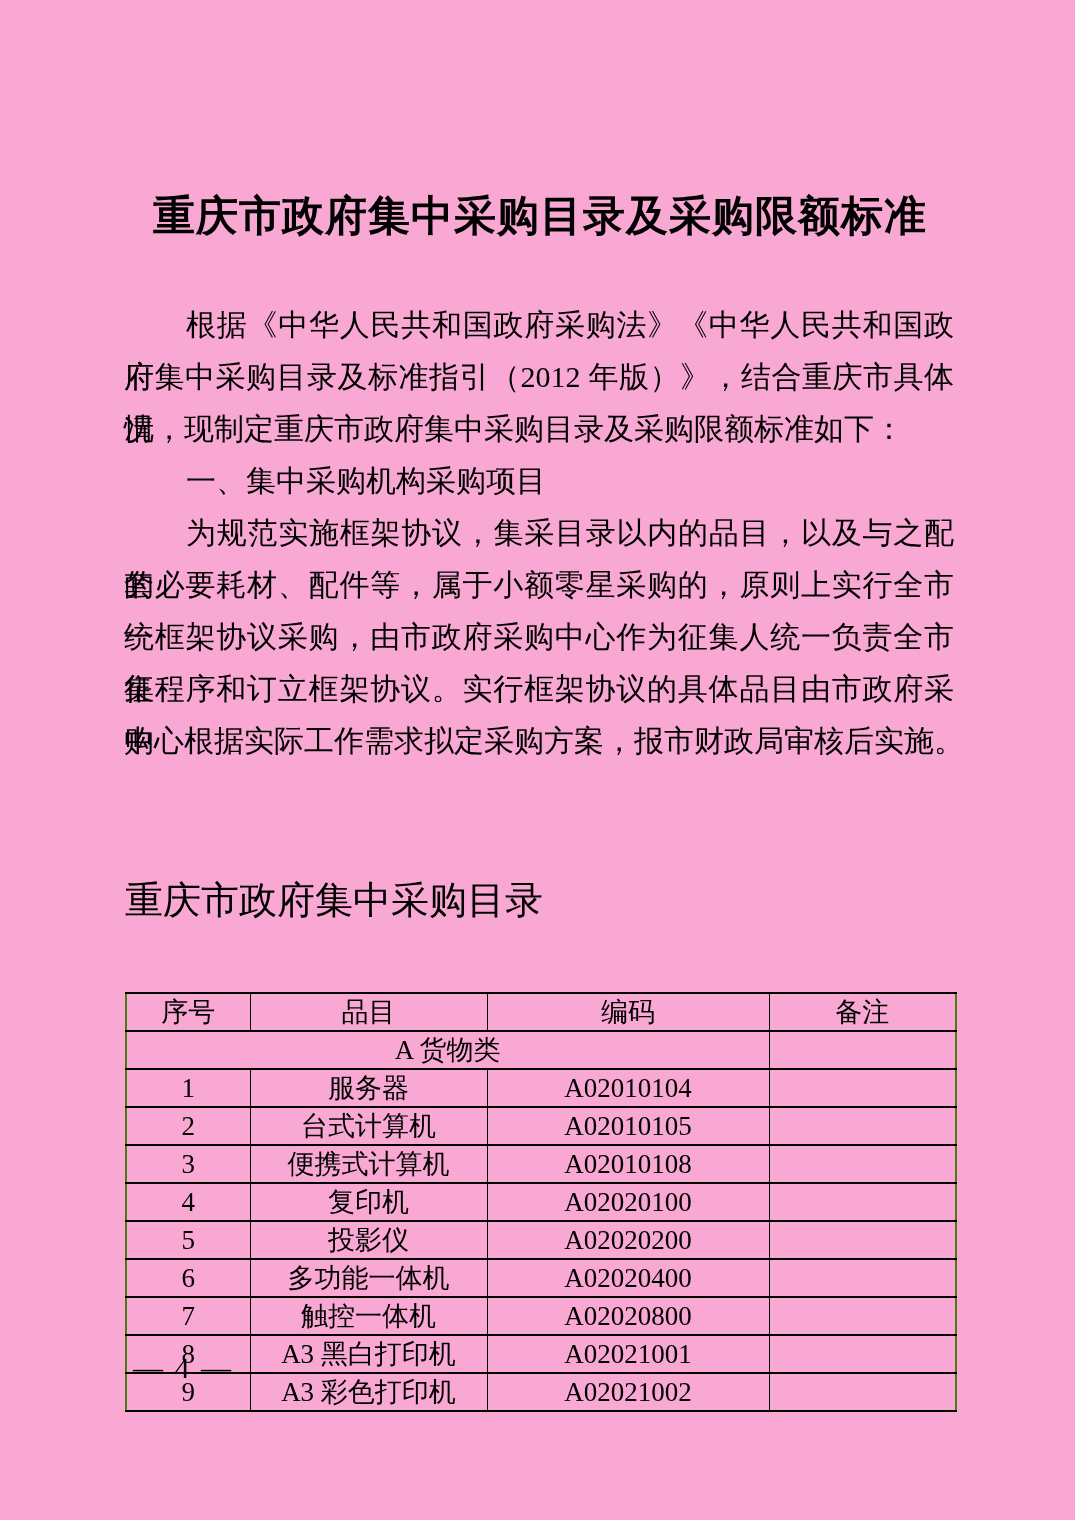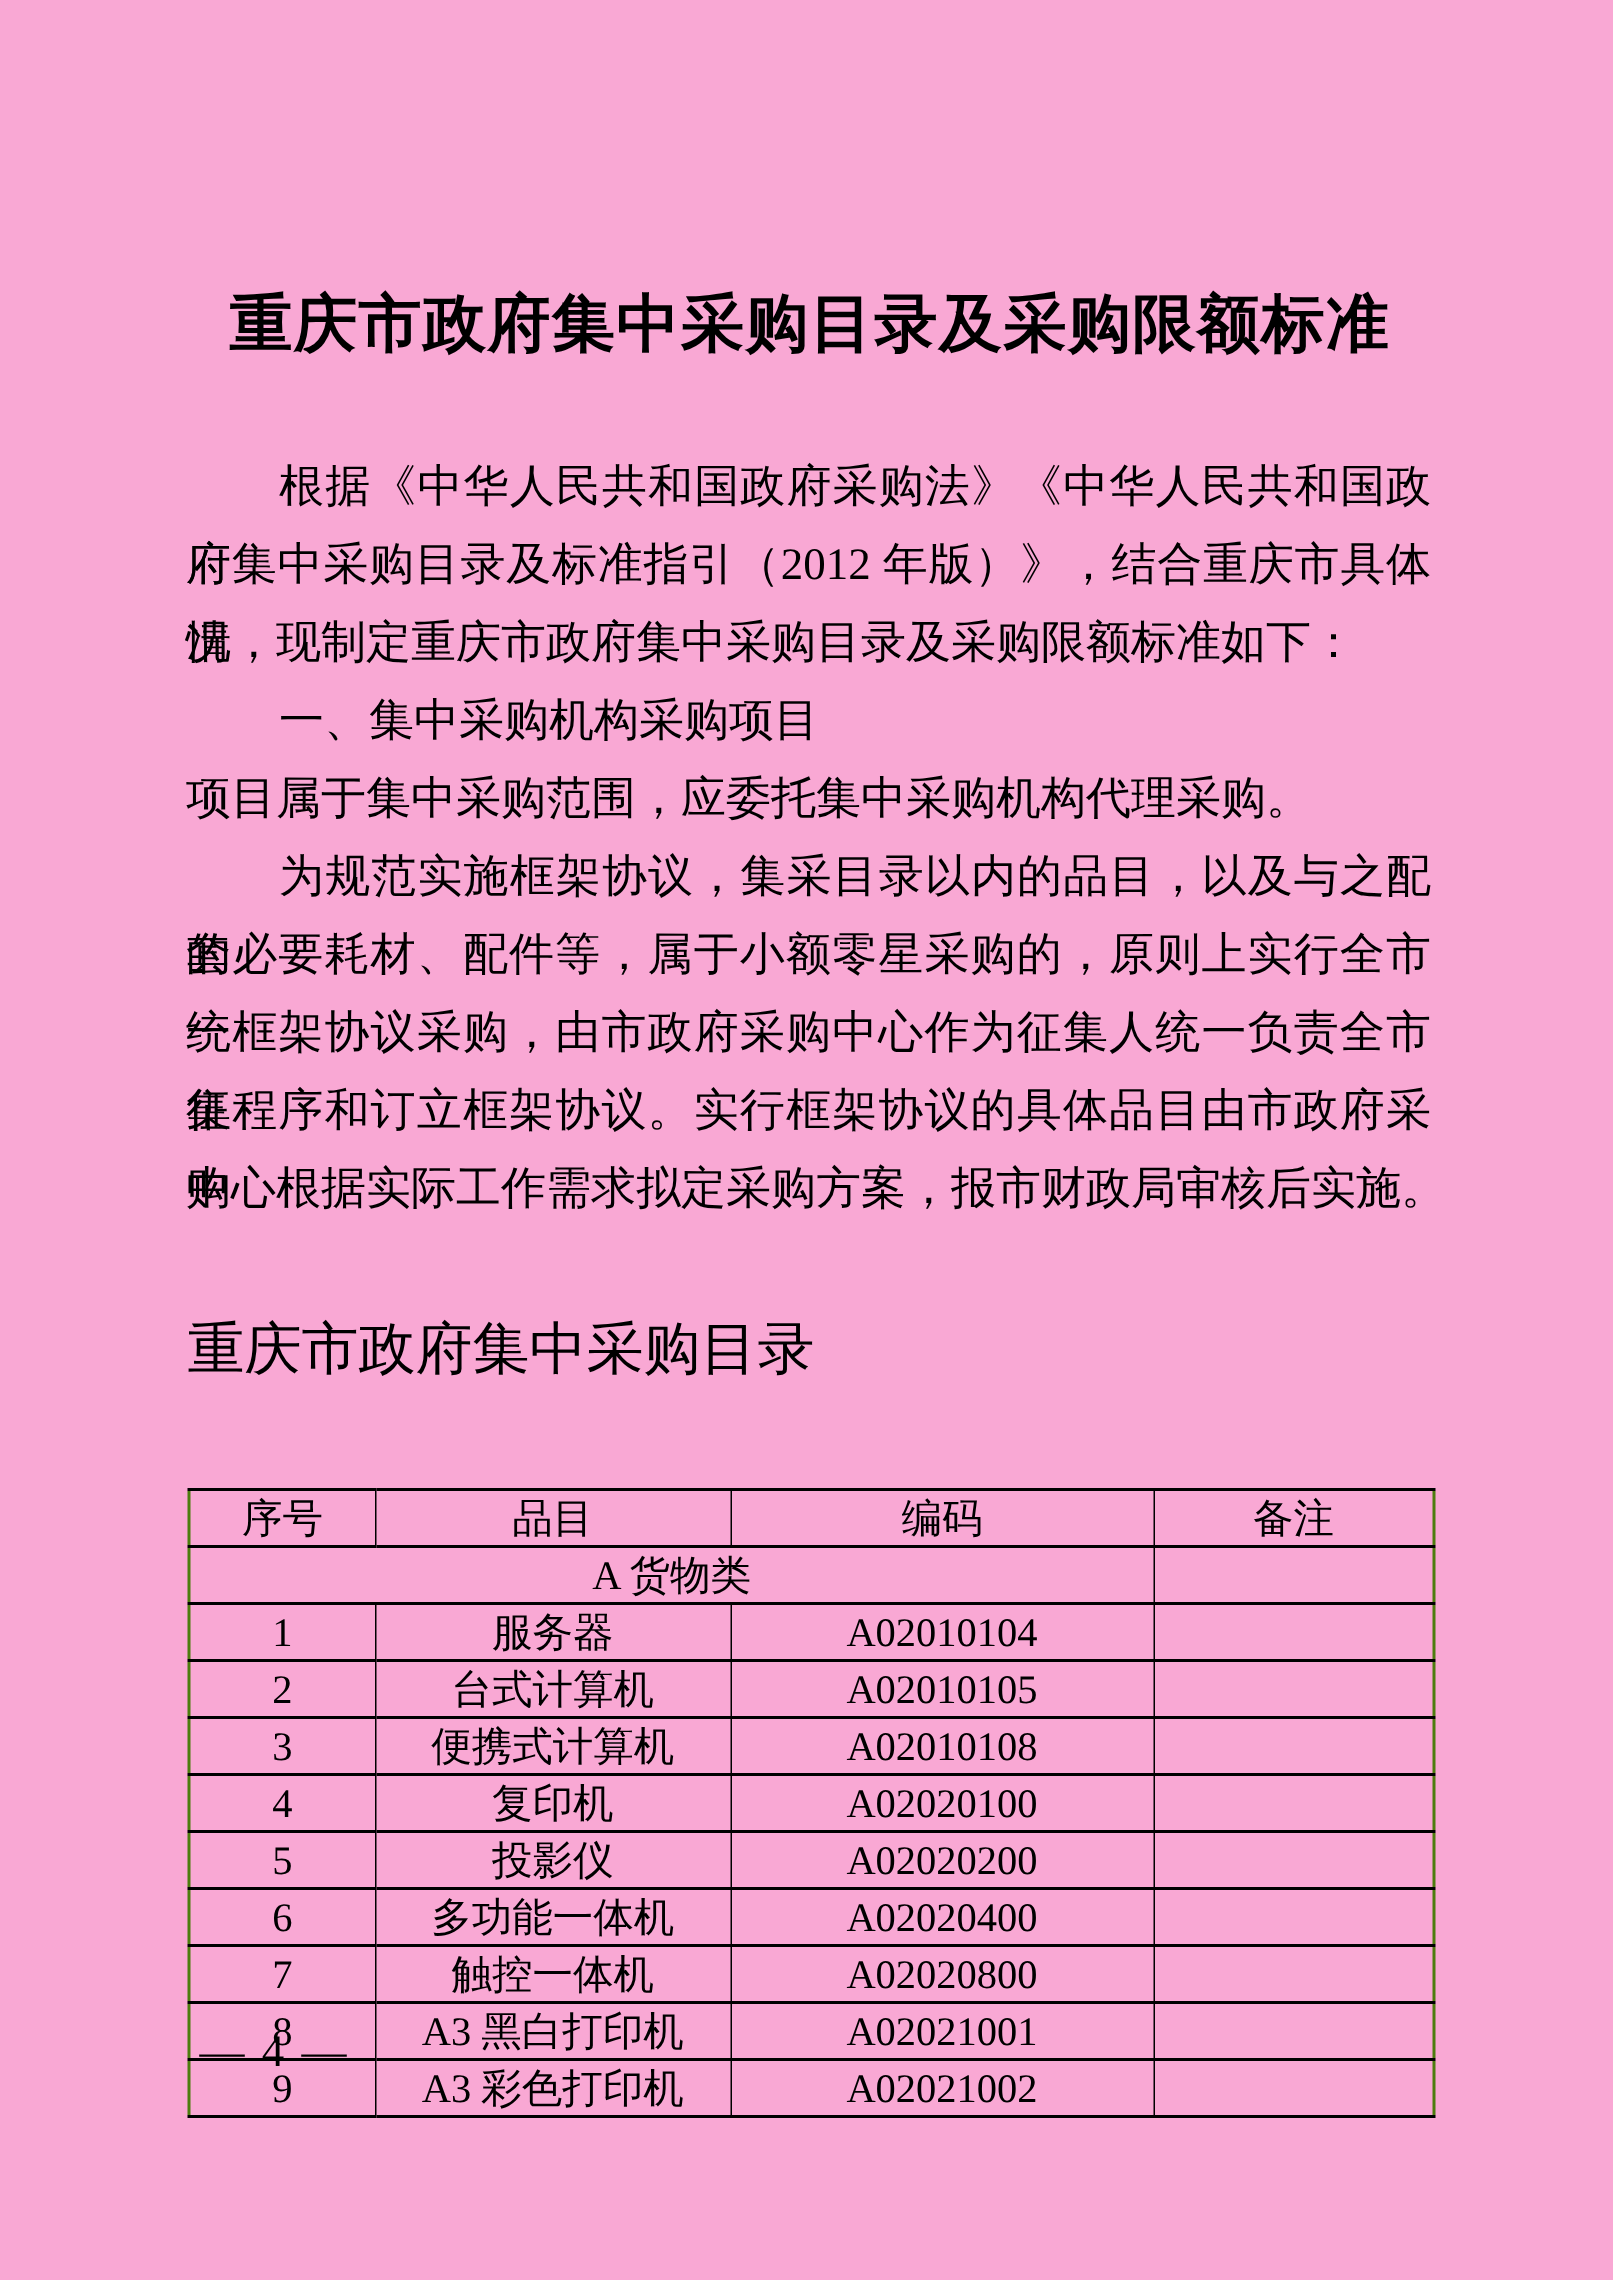--- a/index.html
+++ b/index.html
@@ -91,21 +91,20 @@
 
 <div class="page">
 
   <div class="doc-title">重庆市政府集中采购目录及采购限额标准</div>
 
   <div class="text-block">
     <div class="line indent jst">根据《中华人民共和国政府采购法》《中华人民共和国政府</div>
     <div class="line jst">府集中采购目录及标准指引（2012 年版）》，结合重庆市具体情</div>
     <div class="line">况，现制定重庆市政府集中采购目录及采购限额标准如下：</div>
     <div class="line indent">一、集中采购机构采购项目</div>
-    <div class="line">项目属于集中采购范围，应委托集中采购机构代理采购。</div>
     <div class="line indent jst">为规范实施框架协议，集采目录以内的品目，以及与之配套</div>
     <div class="line jst">的必要耗材、配件等，属于小额零星采购的，原则上实行全市统</div>
     <div class="line jst">一框架协议采购，由市政府采购中心作为征集人统一负责全市征</div>
     <div class="line jst">集程序和订立框架协议。实行框架协议的具体品目由市政府采购</div>
     <div class="line">中心根据实际工作需求拟定采购方案，报市财政局审核后实施。</div>
   </div>
 
   <div class="table-caption">重庆市政府集中采购目录</div>
 
   <table class="catalog">

